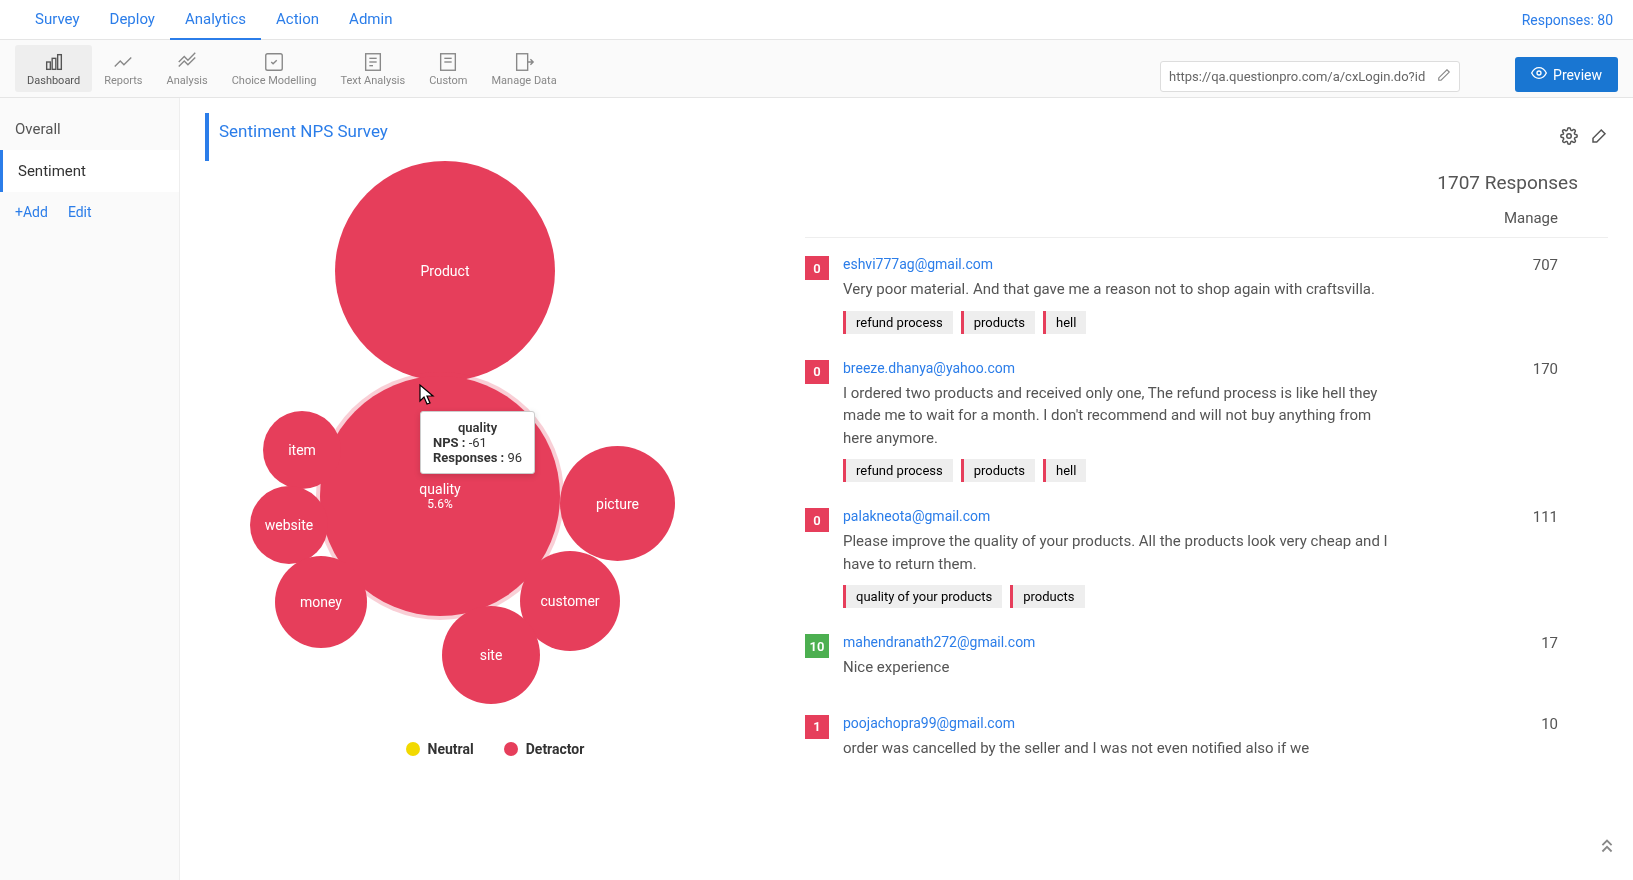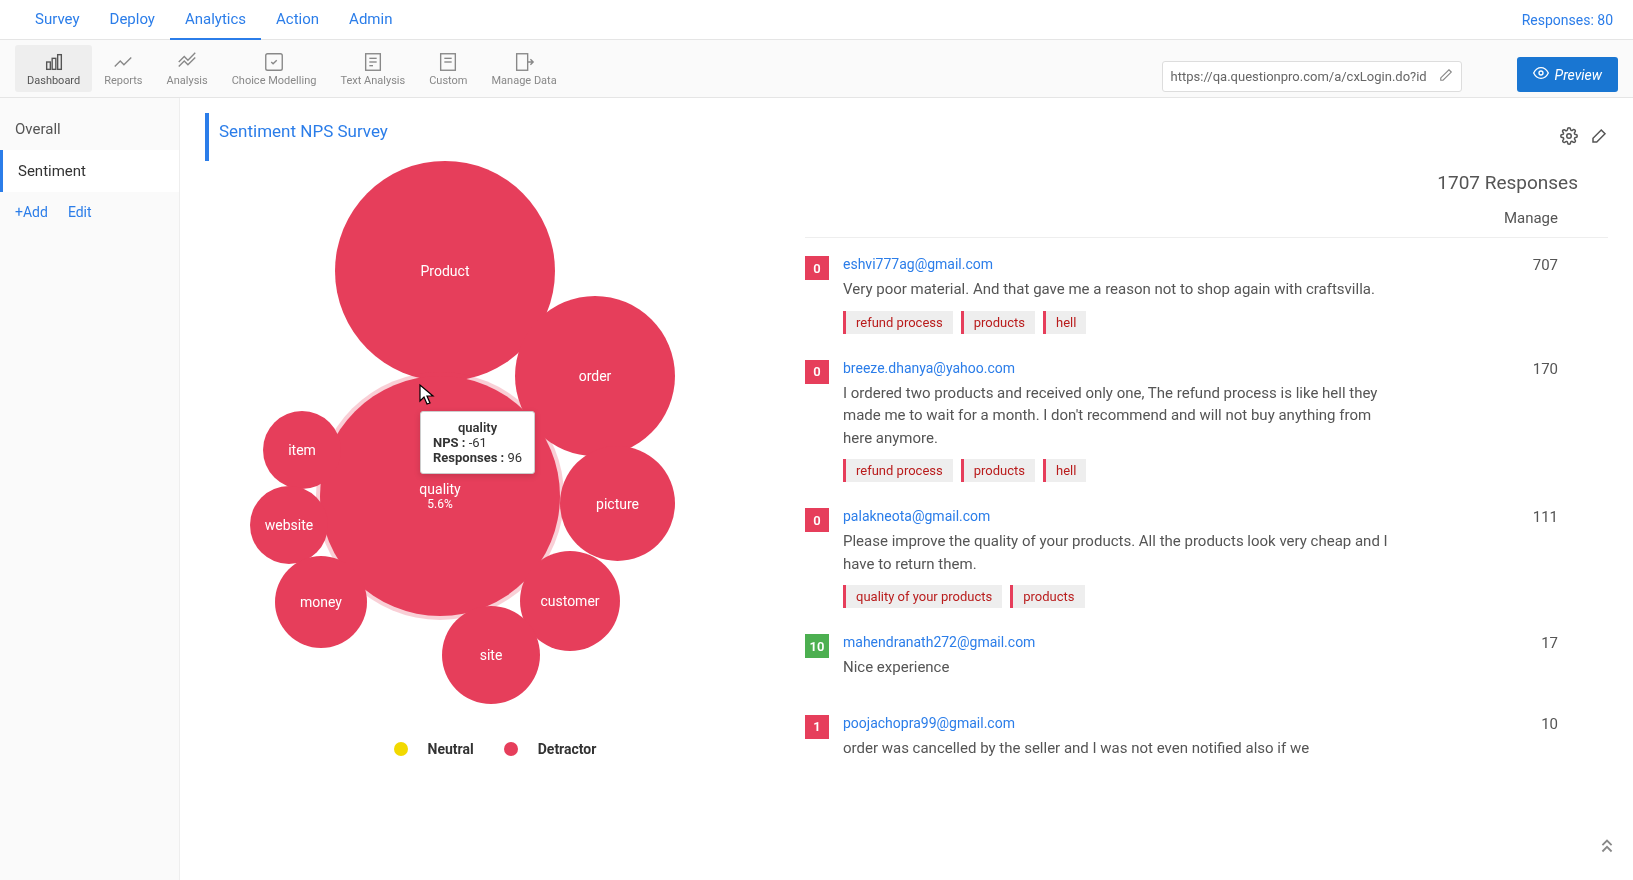--- a/index.html
+++ b/index.html
@@ -9,21 +9,21 @@
 .top-nav-item.active { border-bottom: 2px solid #2b7de9; text-align: center; }
 .top-nav-spacer { flex: 1; }
 .responses-count { color: #2b7de9; font-size: 14px; }
 .toolbar { display: flex; align-items: flex-end; padding: 5px 15px; border-bottom: 1px solid #e5e5e5; background: #fafafa; gap: 45px; }
 .toolbar-item { display: flex; flex-direction: column; align-items: center; padding: 5px 12px; color: #888; cursor: pointer; font-size: 11px; }
 .toolbar-item.active { color: #555; background: #eee; border-radius: 3px; }
 .toolbar-icon { width: 24px; height: 24px; display: flex; align-items: center; justify-content: center; }
 .toolbar-spacer { flex: 1; }
 .url-box { display: flex; align-items: center; border: 1px solid #ddd; border-radius: 3px; background: #fff; padding: 6px 8px; margin-right: 10px; width: 300px; }
 .url-box input { border: none; outline: none; flex: 1; font-size: 13px; color: #666; }
-.preview-btn { background: #1976d2; color: #fff; border: none; padding: 8px 16px; border-radius: 3px; cursor: pointer; display: flex; align-items: center; gap: 6px; font-size: 14px; font-style: italic; }
+.preview-btn { background: #1976d2; color: #fff; border: none; padding: 8px 16px; border-radius: 3px; cursor: pointer; display: flex; align-items: center; gap: 6px; font-size: 14px; }
 .main { display: flex; height: calc(100vh - 90px); }
 .sidebar { width: 180px; background: #fafafa; border-right: 1px solid #eee; padding-top: 10px; }
 .sidebar-item { padding: 12px 15px; color: #555; cursor: pointer; font-size: 15px; }
 .sidebar-item.active { background: #fff; border-left: 3px solid #2b7de9; color: #333; }
 .sidebar-actions { padding: 12px 15px; display: flex; gap: 20px; font-size: 14px; }
 .sidebar-actions span { color: #2b7de9; cursor: pointer; }
 .content { flex: 1; padding: 15px 25px; overflow: auto; position: relative; }
 .survey-title { color: #2b7de9; font-size: 17px; padding: 8px 0 20px 0; border-left: 4px solid #2b7de9; padding-left: 10px; display: inline-block; }
 .title-row { display: flex; align-items: center; }
 .title-actions { margin-left: auto; display: flex; gap: 12px; }
@@ -33,36 +33,36 @@
 .bubble-chart { position: relative; width: 560px; height: 570px; }
 .bubble { position: absolute; border-radius: 50%; display: flex; flex-direction: column; align-items: center; justify-content: center; color: #fff; font-size: 14px; cursor: pointer; }
 .bubble.detractor { background: #e63e5b; }
 .bubble.neutral { background: #f2d900; color: #333; }
 .bubble.highlight { box-shadow: 0 0 0 4px rgba(230,62,91,0.25); }
 .tooltip { position: absolute; background: #fff; border: 1px solid #ccc; border-radius: 3px; padding: 8px 12px; font-size: 13px; color: #333; box-shadow: 0 2px 6px rgba(0,0,0,0.15); z-index: 10; }
 .tooltip::after { content: ""; position: absolute; bottom: -6px; left: 50%; transform: translateX(-50%); border: 6px solid transparent; border-top-color: #fff; }
 .tooltip .tt-title { font-weight: 600; text-align: center; }
 .cursor-img { position: absolute; z-index: 20; }
 .legend { display: flex; gap: 30px; justify-content: center; padding: 10px 0; font-size: 14px; }
-.legend-item { display: flex; align-items: center; gap: 20px; }
+.legend-item { display: flex; align-items: center; gap: 8px; }
 .legend-dot { width: 14px; height: 14px; border-radius: 50%; }
 .resp-col { flex: 1; }
 .resp-count { text-align: right; font-size: 19px; color: #555; padding: 10px 30px 15px 0; }
 .votes-header { display: flex; justify-content: flex-end; padding: 0 50px 10px 0; border-bottom: 1px solid #eee; color: #555; font-size: 15px; }
 .resp-list { padding-right: 20px; }
 .resp-item { display: flex; padding: 18px 0 8px 0; gap: 14px; }
 .score-badge { width: 24px; height: 24px; display: flex; align-items: center; justify-content: center; color: #fff; font-weight: 600; font-size: 13px; flex-shrink: 0; }
 .score-0 { background: #e63e5b; }
 .score-1 { background: #e63e5b; }
 .score-10 { background: #4caf50; }
 .resp-body { flex: 1; }
 .resp-email { color: #2b7de9; font-size: 14px; margin-bottom: 6px; display: inline-block; }
 .resp-text { color: #555; font-size: 15px; line-height: 1.5; margin-bottom: 10px; max-width: 550px; }
 .tags { display: flex; gap: 8px; flex-wrap: wrap; }
-.tag { background: #eee; border-left: 3px solid #e63e5b; padding: 4px 10px; font-size: 13px; color: #b91c1c; }
+.tag { background: #eee; border-left: 3px solid #e63e5b; padding: 4px 10px; font-size: 13px; color: #000000; }
 .votes { color: #555; font-size: 15px; padding-right: 30px; min-width: 60px; text-align: right; }
 .scroll-top { position: fixed; right: 15px; bottom: 20px; color: #888; cursor: pointer; }
 </style>
 </head>
 <body>
 
 <div class="top-nav">
   <div id="top-nav-items" style="display: flex;">
       <div class="top-nav-item">Survey</div>
       <div class="top-nav-item">Deploy</div>
@@ -196,23 +196,20 @@
     <div class="dash-row">
       <div class="bubble-col">
         <div class="bubble-chart" id="bubble-chart">
             <div class="bubble detractor" style="width: 220px; height: 220px; left: 130px; top: 0px;">
               <span>Product</span>
             </div>
             <div class="bubble detractor highlight" style="width: 240px; height: 240px; left: 115px; top: 215px;">
               <span>quality</span>
               <span style="font-size:12px;">5.6%</span>
             </div>
-            <div class="bubble detractor" style="width: 160px; height: 160px; left: 310px; top: 135px;">
-              <span>order</span>
-            </div>
             <div class="bubble detractor" style="width: 78px; height: 78px; left: 58px; top: 250px;">
               <span>item</span>
             </div>
             <div class="bubble detractor" style="width: 78px; height: 78px; left: 45px; top: 325px;">
               <span>website</span>
             </div>
             <div class="bubble detractor" style="width: 115px; height: 115px; left: 355px; top: 285px;">
               <span>picture</span>
             </div>
             <div class="bubble detractor" style="width: 100px; height: 100px; left: 315px; top: 390px;">

